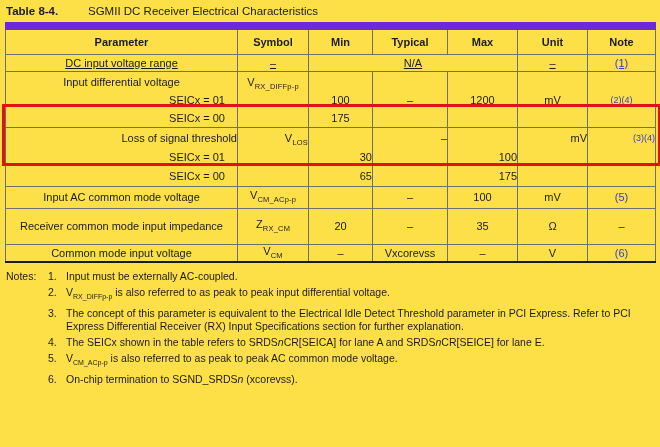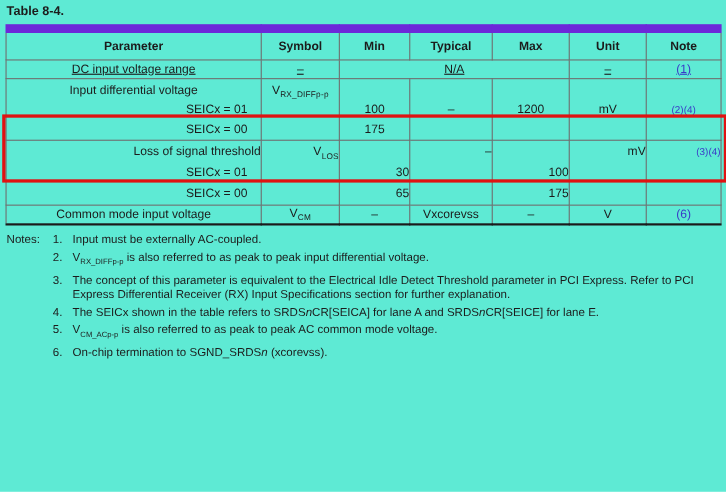--- a/index.html
+++ b/index.html
@@ -1,18 +1,18 @@
 <!DOCTYPE html>
 <html><head>
 <meta charset="utf-8">
 <style>
   * { margin:0; padding:0; box-sizing:border-box; }
   body { background:#fff; }
   .page {
-    width:660px; height:447px; background:#5eead4; position:relative;
+    width:660px; height:447px; background:#fde047; position:relative;
     font-family:"Liberation Sans", sans-serif; color:#1c1c1c; overflow:hidden;
   }
   .title-row { display:flex; padding:5px 0 0 6px; font-size:11.5px; }
   .title-label { font-weight:bold; width:82px; }
 
   table.spec {
     margin:5px 0 0 5px; width:650px; border-collapse:collapse; table-layout:fixed;
     border-top:8px solid #6d28d9; border-bottom:2px solid #1b1b1b;
   }
   .spec th, .spec td {
@@ -50,20 +50,21 @@
   .note-text { width:580px; line-height:12.5px; }
   .note-text i { font-style:italic; }
 </style>
 </head>
 <body>
 
 <div class="page">
 
   <div class="title-row">
     <span class="title-label">Table 8-4.</span>
+    <span>SGMII DC Receiver Electrical Characteristics</span>
   </div>
 
   <table class="spec">
     <colgroup>
       <col style="width:232px">
         <col style="width:71px">
         <col style="width:64px">
       <col style="width:75px">
         <col style="width:70px">
         <col style="width:70px">
@@ -144,22 +145,40 @@
         <div class="ln">175</div>
       </td>
       <td>
         <div class="ln">mV</div>
       </td>
       <td>
         <div class="ln note-ref">(3)(4)</div>
       </td>
     </tr>
 
-
-
+    <tr class="row-accm">
+      <td class="param">Input AC common mode voltage</td>
+      <td class="sym"><span>V</span><sub>CM_ACp-p</sub></td>
+      <td></td>
+      <td>–</td>
+      <td>100</td>
+      <td>mV</td>
+      <td class="note-ref">(5)</td>
+    </tr>
+
+
+    <tr class="row-zcm">
+      <td class="param">Receiver common mode input impedance</td>
+      <td class="sym"><span>Z</span><sub>RX_CM</sub></td>
+      <td>20</td>
+      <td>–</td>
+      <td>35</td>
+      <td>Ω</td>
+      <td>–</td>
+    </tr>
 
     <tr class="row-vcm">
       <td class="param">Common mode input voltage</td>
       <td class="sym"><span>V</span><sub>CM</sub></td>
       <td>–</td>
       <td>Vxcorevss</td>
       <td>–</td>
       <td>V</td>
       <td class="note-ref">(6)</td>
     </tr>

